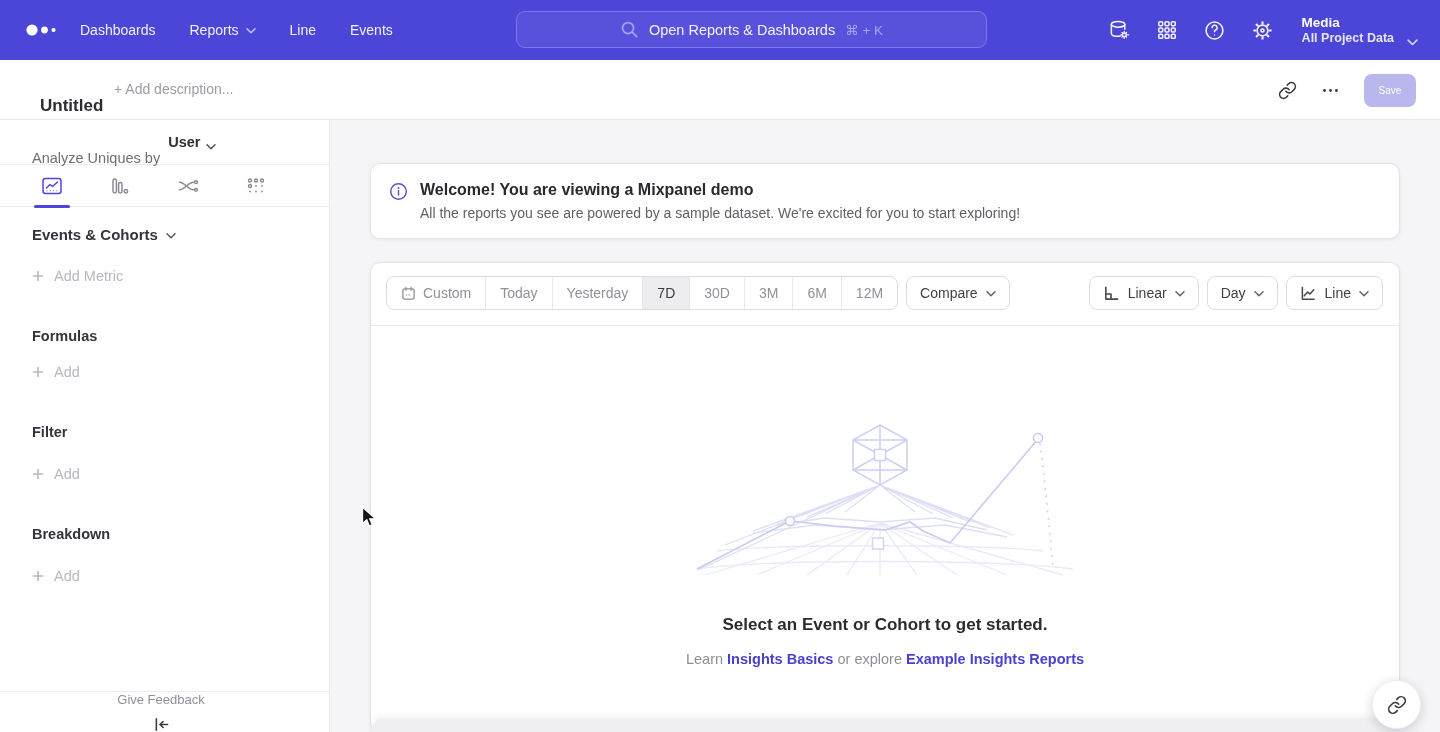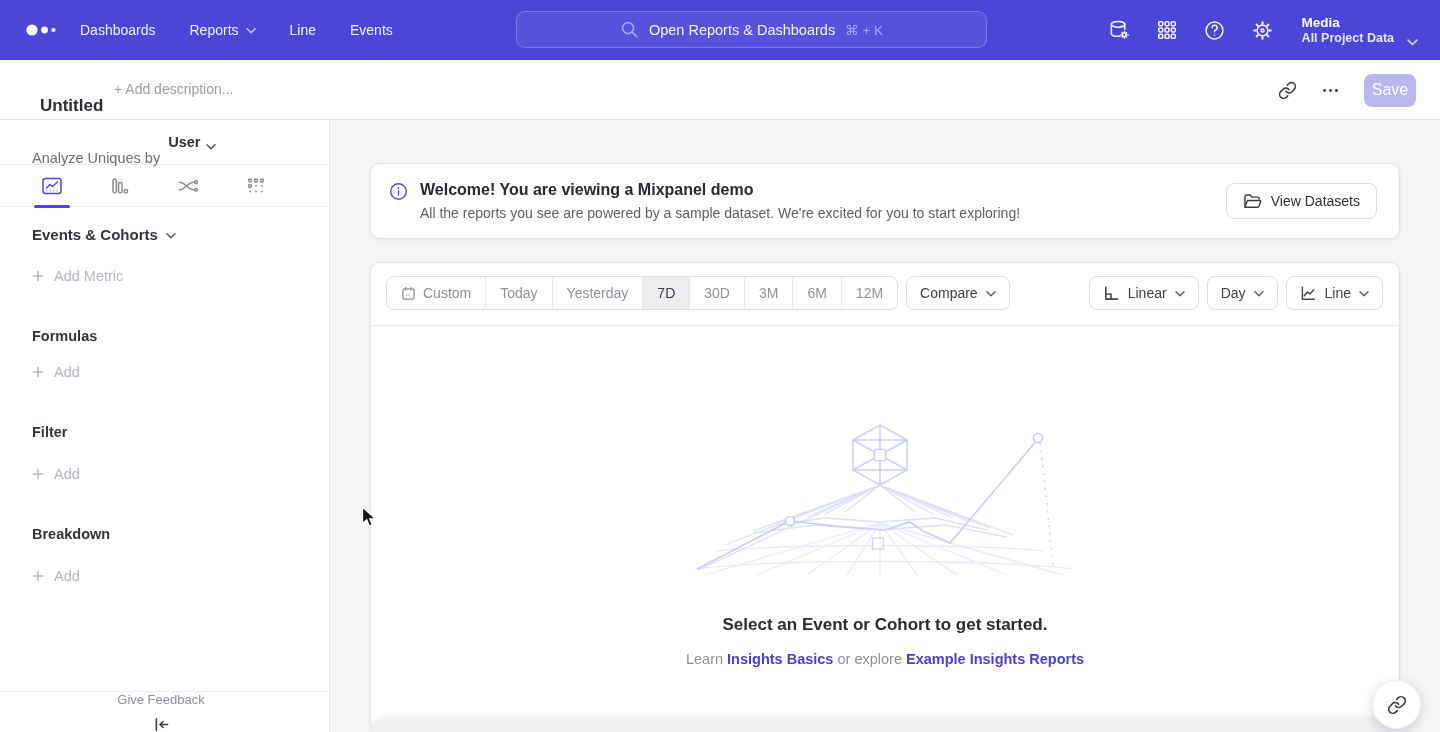--- a/index.html
+++ b/index.html
@@ -23,21 +23,21 @@
   .project .pname { font-size:13.5px; font-weight:700; color:#fff; line-height:17px; }
   .project .pscope { font-size:12.5px; font-weight:600; color:#e7e5fb; line-height:15px; }
   .project .chev { color:#d6d3f7; }
 
   
   .report-bar { position:absolute; left:0; top:60px; width:1440px; height:60px; background:#fff; border-bottom:1px solid #e7e7ea; z-index:10; }
   .report-title { position:absolute; left:40px; top:36px; font-size:17px; font-weight:600; color:#2c2c33; cursor:text; }
   .report-desc { position:absolute; left:114px; top:21px; font-size:14px; color:#9c9ca4; cursor:text; }
   .hdr-actions { position:absolute; right:24px; top:0; height:60px; display:flex; align-items:center; gap:24px; }
   .hdr-icon { color:#3c3c43; display:flex; cursor:pointer; }
-  .save-btn { width:52px; height:33px; border:none; border-radius:8px; background:#bab6ee; color:#fff; font-size:16px; font-weight:500; font-family:inherit; cursor:default; }
+  .save-btn { width:52px; height:33px; border:none; border-radius:8px; background:#bab6ee; color:#fff; font-size:10px; font-weight:500; font-family:inherit; cursor:default; }
 
   
   .sidebar { position:absolute; left:0; top:120px; width:330px; height:612px; background:#fff; border-right:1px solid #e7e7ea; z-index:5; }
   .analyze-row { position:absolute; left:0; top:0; width:100%; height:45px; border-bottom:1px solid #ededf0; display:flex; align-items:center; padding-left:32px; gap:8px; }
   .analyze-prefix { font-size:14.5px; color:#6f6f79;margin-top:32px; }
   .analyze-select { display:flex; align-items:flex-end; gap:6px; cursor:pointer; }
   .analyze-value { font-size:14.5px; font-weight:600; color:#2e2e35; }
   .analyze-select .chev { color:#4a4a52; }
   .side-tabs { position:absolute; left:0; top:45px; width:100%; height:42px; border-bottom:1px solid #ededf0; display:flex; align-items:center; padding-left:30px; gap:24px; }
   .side-tab { position:relative; width:44px; height:42px; display:flex; align-items:center; justify-content:center; color:#8b8b94; cursor:pointer; }
@@ -310,29 +310,20 @@
       <span class="banner-info">
         <svg viewBox="0 0 20 20" width="19" height="19" fill="none" stroke="#5a50c8" stroke-width="1.5">
             <circle cx="10" cy="10" r="8.2"></circle>
             <path d="M10 9.2v4.6" stroke-linecap="round"></path>
             <circle cx="10" cy="6.3" r="0.95" fill="#5a50c8" stroke="none"></circle>
           </svg>
       </span>
       <div class="banner-text">
         <div class="banner-title">Welcome! You are viewing a Mixpanel demo</div>
         <div class="banner-sub">All the reports you see are powered by a sample dataset. We're excited for you to start exploring!</div>
-      </div>
-      <div class="datasets-btn">
-        <span class="f-ic">
-          <svg viewBox="0 0 20 18" width="19" height="17" fill="none" stroke="currentColor" stroke-width="1.5" stroke-linejoin="round">
-              <path d="M2 14.5V4a1.8 1.8 0 0 1 1.8-1.8h3.6L9.6 4.4h5.9a1.6 1.6 0 0 1 1.6 1.6v1.2"></path>
-              <path d="M2 14.5l2.2-5.4A1.8 1.8 0 0 1 5.87 8h11.88a1 1 0 0 1 .93 1.37l-1.9 4.63a1.8 1.8 0 0 1-1.66 1.1H2z"></path>
-            </svg>
-        </span>
-        <span>View Datasets</span>
       </div>
     </div>
 
     <div class="card">
       <div class="controls">
         <div class="seg">
           <div class="seg-item">
             <span class="cal">
               <svg viewBox="0 0 16 16" width="15" height="15" fill="none" stroke="currentColor" stroke-width="1.4">
                   <rect x="2" y="3" width="12" height="11" rx="1.8"></rect>

